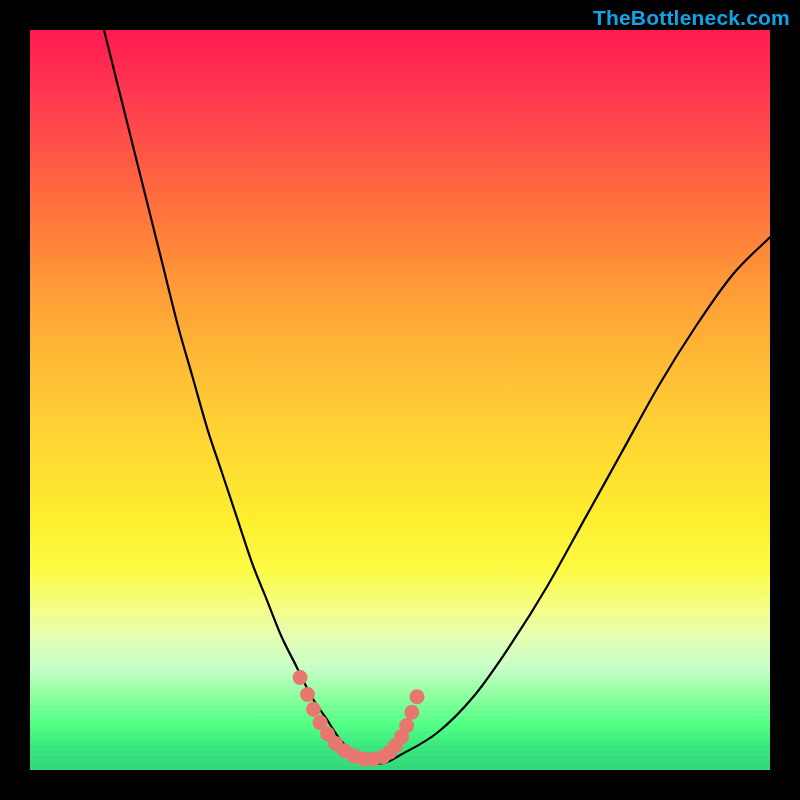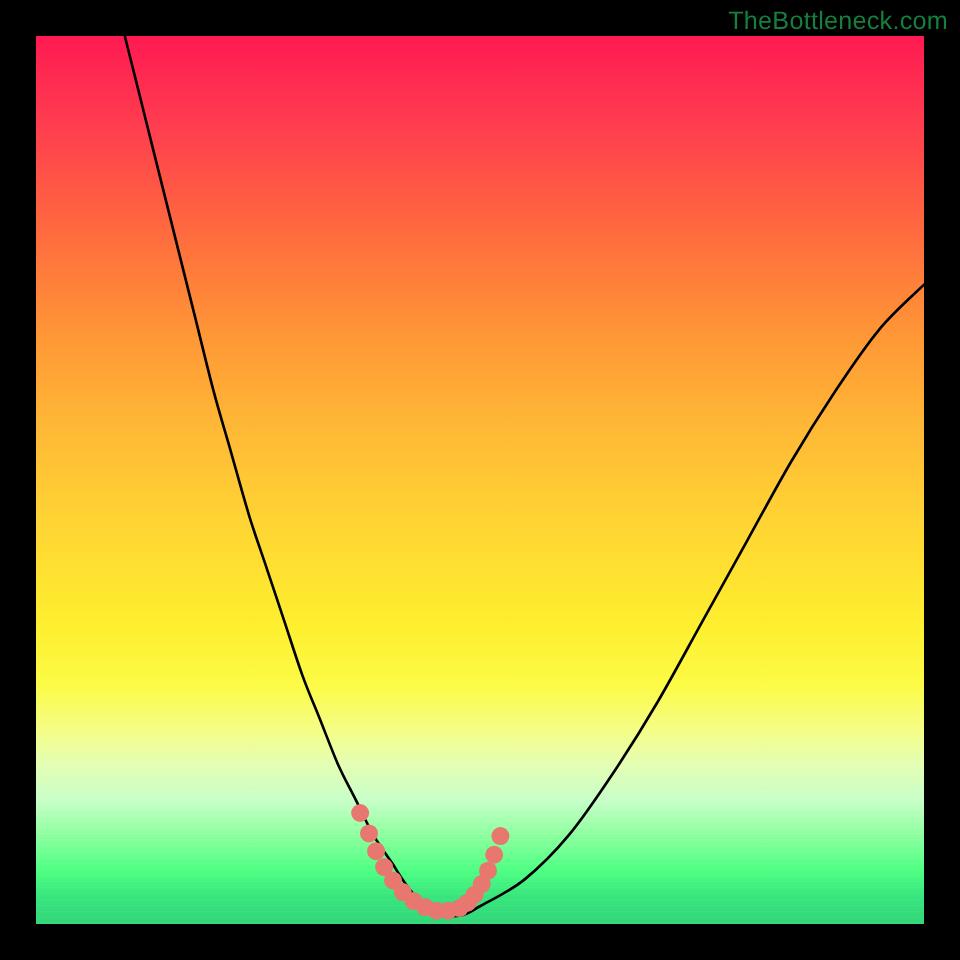--- a/index.html
+++ b/index.html
@@ -56,23 +56,23 @@
       rgba(255,255,255,0.0) 4px,
       rgba(255,255,255,0.08) 4px,
       rgba(255,255,255,0.08) 5px
     );
     mix-blend-mode: overlay;
   }
   .watermark {
     position: absolute;
     top: 6px;
     right: 10px;
-    color: #15803d;
+    color: #0ea5e9;
     font-size: 21px;
-    font-weight: 400;
+    font-weight: 700;
     letter-spacing: 0.2px;
   }
   svg.curve {
     position: absolute;
     left: 0;
     top: 0;
     width: 740px;
     height: 740px;
     overflow: visible;
   }

